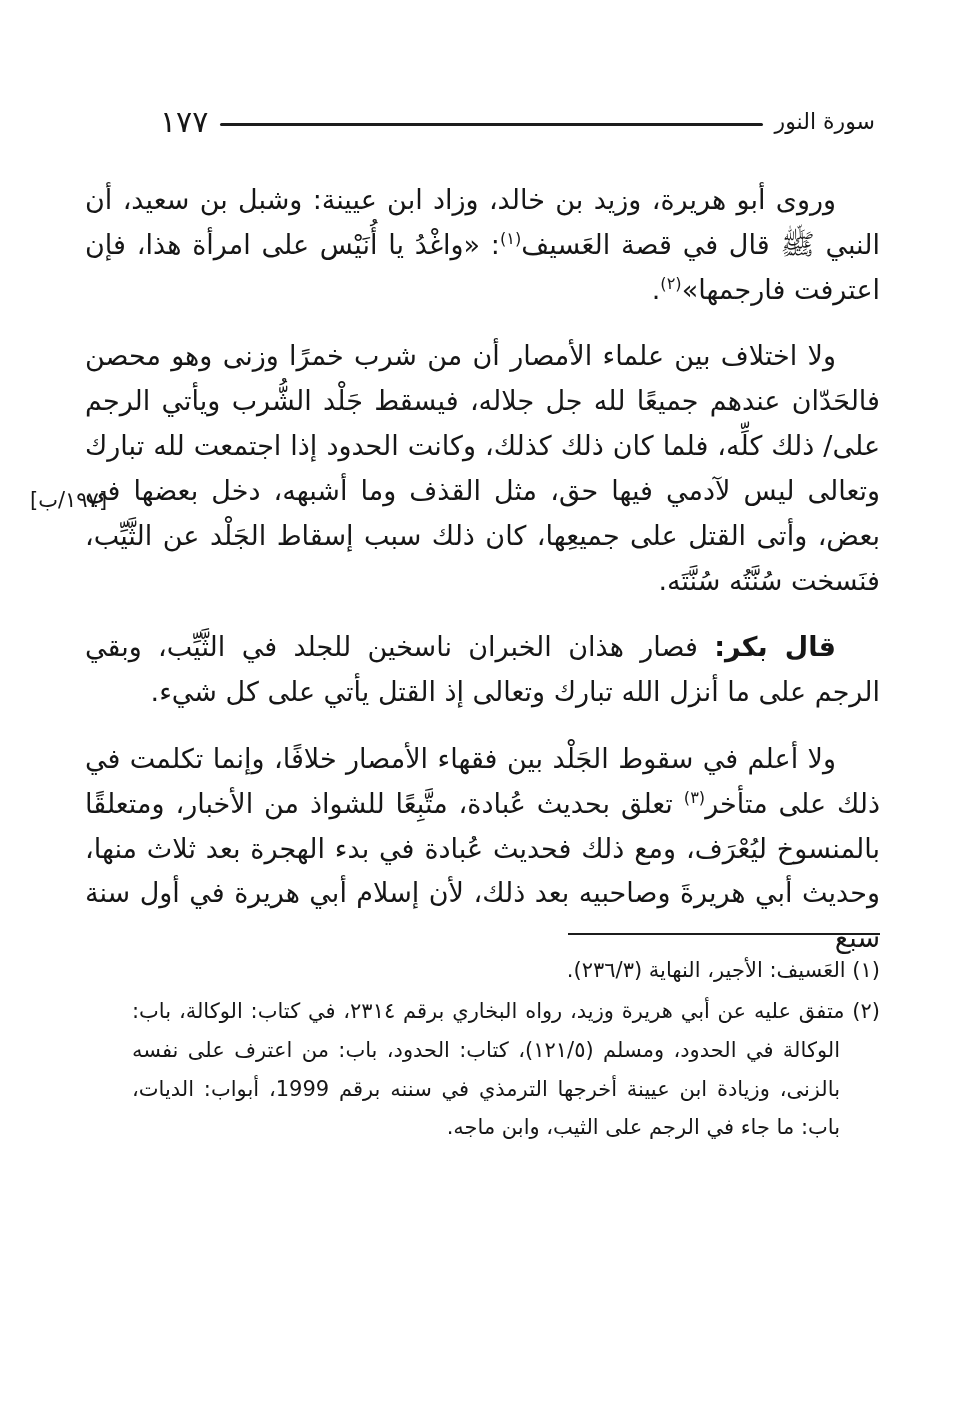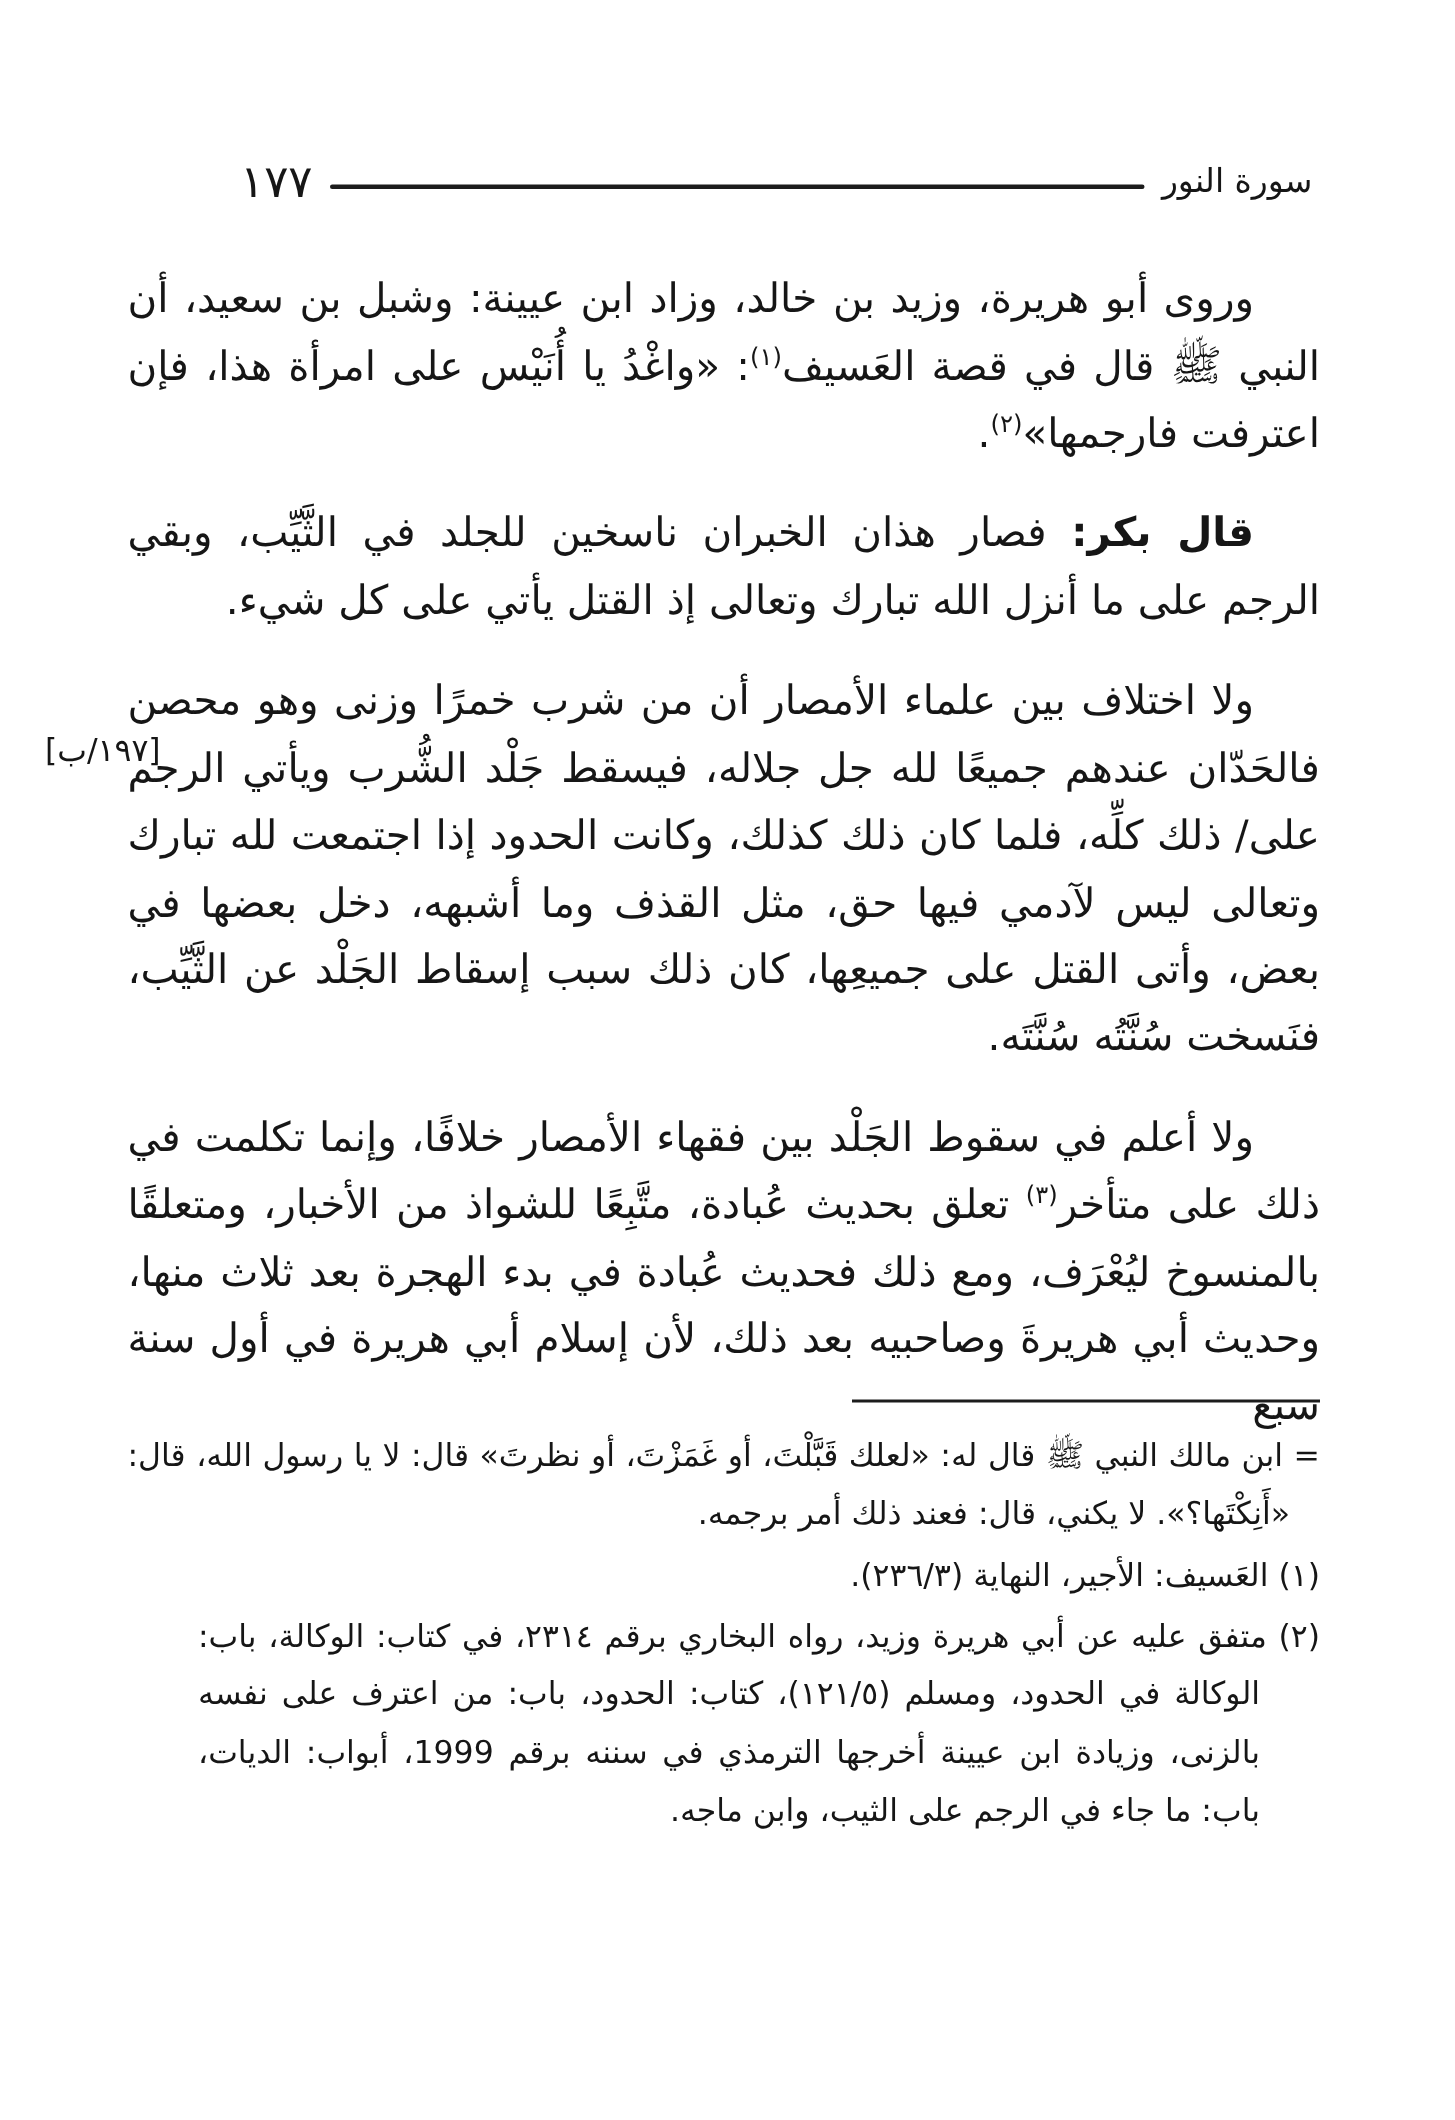--- a/index.html
+++ b/index.html
@@ -121,25 +121,24 @@
   <header class="page-header">
     <span class="header-title">سورة النور</span>
     <span class="header-rule"></span>
     <span class="page-number">١٧٧</span>
   </header>
 
   <aside class="margin-note">[١٩٧/ب]</aside>
 
   <main class="body-text">
     <p class="para"><span>وروى أبو هريرة، وزيد بن خالد، وزاد ابن عيينة: وشبل بن سعيد، أن النبي </span><span class="run-saw">ﷺ</span><span> قال في قصة العَسيف</span><span class="run-sup">(١)</span><span>: «واغْدُ يا أُنَيْس على امرأة هذا، فإن اعترفت فارجمها»</span><span class="run-sup">(٢)</span><span>.</span></p>
+    <p class="para"><span>ولا اختلاف بين علماء الأمصار أن من شرب خمرًا وزنى وهو محصن فالحَدّان عندهم جميعًا لله جل جلاله، فيسقط جَلْد الشُّرب ويأتي الرجم على/ ذلك كلِّه، فلما كان ذلك كذلك، وكانت الحدود إذا اجتمعت لله تبارك وتعالى ليس لآدمي فيها حق، مثل القذف وما أشبهه، دخل بعضها في بعض، وأتى القتل على جميعِها، كان ذلك سبب إسقاط الجَلْد عن الثَّيِّب، فنَسخت سُنَّتُه سُنَّتَه.</span></p>
     <p class="para"><span class="run-b">قال بكر:</span><span> فصار هذان الخبران ناسخين للجلد في الثَّيِّب، وبقي الرجم على ما أنزل الله تبارك وتعالى إذ القتل يأتي على كل شيء.</span></p>
-    <p class="para"><span>ولا اختلاف بين علماء الأمصار أن من شرب خمرًا وزنى وهو محصن فالحَدّان عندهم جميعًا لله جل جلاله، فيسقط جَلْد الشُّرب ويأتي الرجم على/ ذلك كلِّه، فلما كان ذلك كذلك، وكانت الحدود إذا اجتمعت لله تبارك وتعالى ليس لآدمي فيها حق، مثل القذف وما أشبهه، دخل بعضها في بعض، وأتى القتل على جميعِها، كان ذلك سبب إسقاط الجَلْد عن الثَّيِّب، فنَسخت سُنَّتُه سُنَّتَه.</span></p>
     <p class="para"><span>ولا أعلم في سقوط الجَلْد بين فقهاء الأمصار خلافًا، وإنما تكلمت في ذلك على متأخر</span><span class="run-sup">(٣)</span><span> تعلق بحديث عُبادة، متَّبِعًا للشواذ من الأخبار، ومتعلقًا بالمنسوخ ليُعْرَف، ومع ذلك فحديث عُبادة في بدء الهجرة بعد ثلاث منها، وحديث أبي هريرةَ وصاحبيه بعد ذلك، لأن إسلام أبي هريرة في أول سنة سبع</span></p>
   </main>
 
   <footer class="footnotes">
     <div class="fn-separator"></div>
-    <p class="fn fn-continuation">= ابن مالك النبي ﷺ قال له: «لعلك قَبَّلْتَ، أو غَمَزْتَ، أو نظرتَ» قال: لا يا رسول الله، قال: «أَنِكْتَها؟». لا يكني، قال: فعند ذلك أمر برجمه.</p>
     <p class="fn fn-item">(١) العَسيف: الأجير، النهاية (٢٣٦/٣).</p>
     <p class="fn fn-item">(٢) متفق عليه عن أبي هريرة وزيد، رواه البخاري برقم ٢٣١٤، في كتاب: الوكالة، باب: الوكالة في الحدود، ومسلم (١٢١/٥)، كتاب: الحدود، باب: من اعترف على نفسه بالزنى، وزيادة ابن عيينة أخرجها الترمذي في سننه برقم 1999، أبواب: الديات، باب: ما جاء في الرجم على الثيب، وابن ماجه.</p>
   </footer>
 
 </div>
 
 </body></html>

